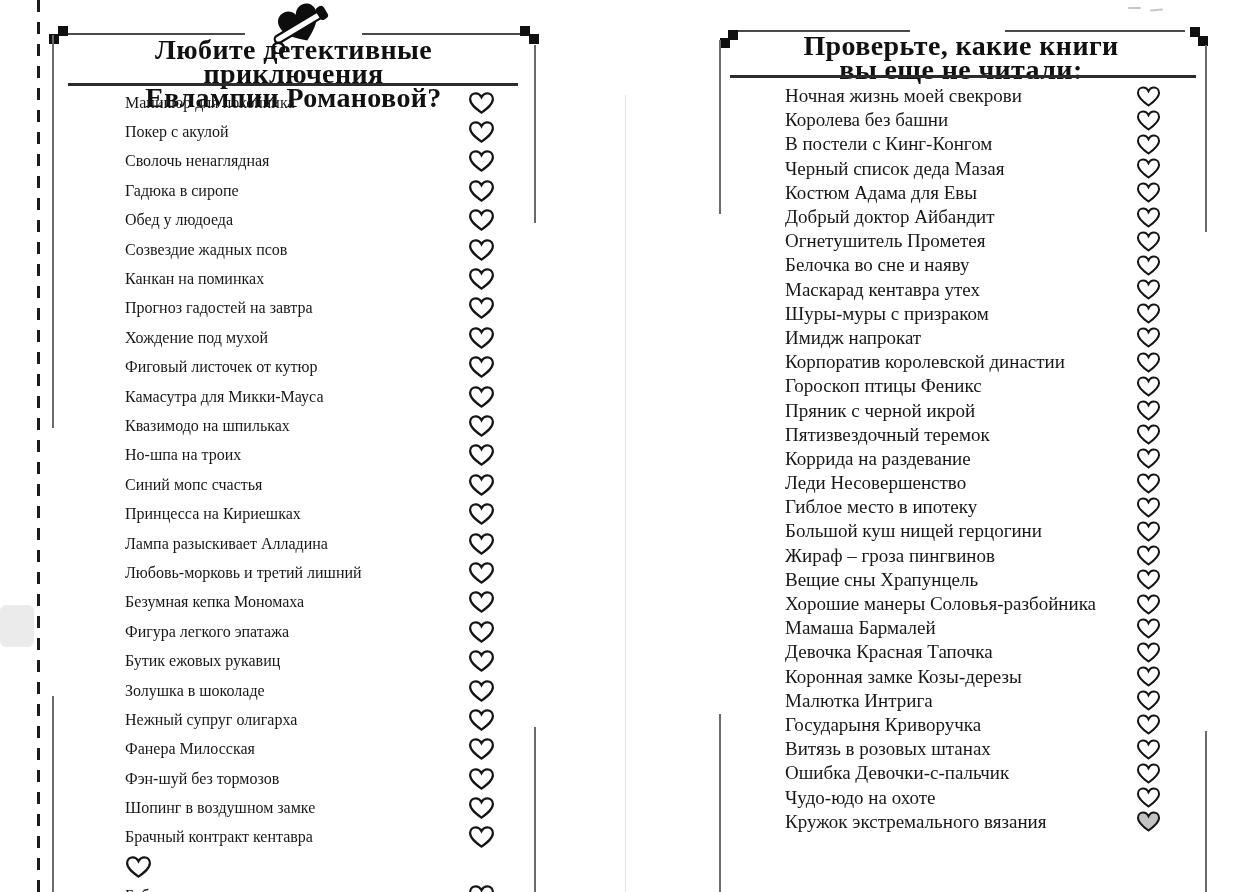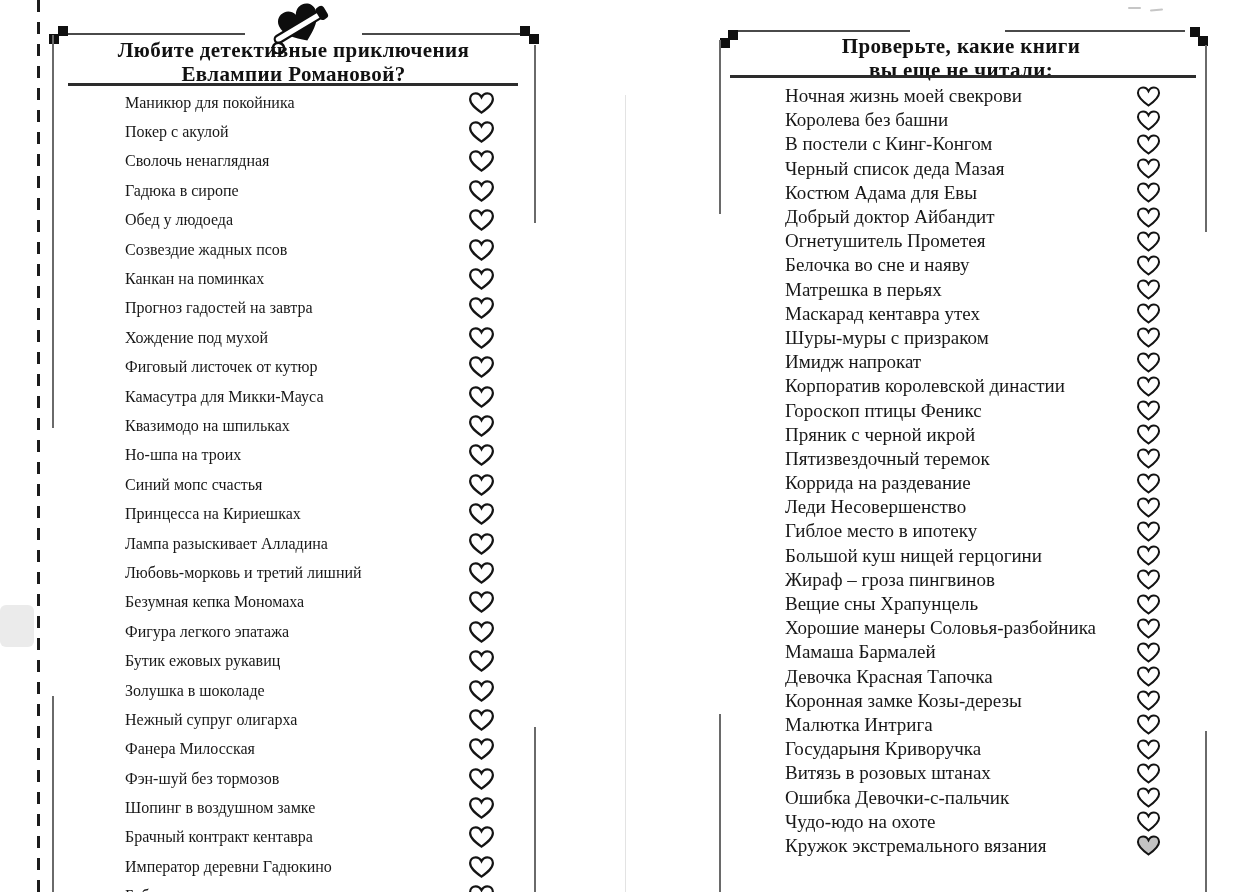--- a/index.html
+++ b/index.html
@@ -27,21 +27,21 @@
   .panel{position:absolute;top:0;height:892px;}
   .panel-left{left:50px;width:487px;}
   .panel-right{left:715px;width:492px;}
 
   .corner-sq{position:absolute;width:10px;height:10px;background:#101010;}
   .border-seg{position:absolute;height:2px;background:#4a4a4a;}
   .vborder{position:absolute;width:2px;top:0;height:892px;}
 
   .panel-header{
     position:absolute;left:15px;right:15px;text-align:center;
-    font-weight:700;font-size:21px;line-height:24px;letter-spacing:.4px;color:#111;
+    font-weight:700;font-size:28px;line-height:24px;letter-spacing:.4px;color:#111;
   }
   .header-rule{position:absolute;height:3px;background:#2c2c2c;}
 
   .logo{position:absolute;}
 
   .book-list{position:absolute;left:0;right:0;}
   .book-row{
     display:flex;align-items:center;justify-content:space-between;
     box-sizing:border-box;
   }
@@ -300,21 +300,20 @@
         </div>
         <div class="book-row">
           <span class="book-title">Брачный контракт кентавра</span>
           <span class="heart-box">
             <svg width="27" height="24" viewBox="0 0 32 28">
               <path class="heart-shape" d="M16 25.5 C 9.5 20.8, 2.5 15.6, 2.5 9.4 C 2.5 5.1, 5.7 2.5, 9.1 2.5 C 12 2.5, 14.6 4.3, 16 7.2 C 17.4 4.3, 20 2.5, 22.9 2.5 C 26.3 2.5, 29.5 5.1, 29.5 9.4 C 29.5 15.6, 22.5 20.8, 16 25.5 Z"></path>
             </svg>
           </span>
         </div>
         <div class="book-row">
-          <span class="book-title">Император деревни Гадюкино</span>
           <span class="heart-box">
             <svg width="27" height="24" viewBox="0 0 32 28">
               <path class="heart-shape" d="M16 25.5 C 9.5 20.8, 2.5 15.6, 2.5 9.4 C 2.5 5.1, 5.7 2.5, 9.1 2.5 C 12 2.5, 14.6 4.3, 16 7.2 C 17.4 4.3, 20 2.5, 22.9 2.5 C 26.3 2.5, 29.5 5.1, 29.5 9.4 C 29.5 15.6, 22.5 20.8, 16 25.5 Z"></path>
             </svg>
           </span>
         </div>
         <div class="book-row">
           <span class="book-title">Бабочка в гипсе</span>
           <span class="heart-box">
             <svg width="27" height="24" viewBox="0 0 32 28">
@@ -401,28 +400,20 @@
         </div>
         <div class="book-row">
           <span class="book-title">Белочка во сне и наяву</span>
           <span class="heart-box">
             <svg width="25" height="23" viewBox="0 0 32 28">
               <path class="heart-shape" d="M16 25.5 C 9.5 20.8, 2.5 15.6, 2.5 9.4 C 2.5 5.1, 5.7 2.5, 9.1 2.5 C 12 2.5, 14.6 4.3, 16 7.2 C 17.4 4.3, 20 2.5, 22.9 2.5 C 26.3 2.5, 29.5 5.1, 29.5 9.4 C 29.5 15.6, 22.5 20.8, 16 25.5 Z"></path>
             </svg>
           </span>
         </div>
         <div class="book-row">
-          <span class="book-title">Матрешка в перьях</span>
-          <span class="heart-box">
-            <svg width="25" height="23" viewBox="0 0 32 28">
-              <path class="heart-shape" d="M16 25.5 C 9.5 20.8, 2.5 15.6, 2.5 9.4 C 2.5 5.1, 5.7 2.5, 9.1 2.5 C 12 2.5, 14.6 4.3, 16 7.2 C 17.4 4.3, 20 2.5, 22.9 2.5 C 26.3 2.5, 29.5 5.1, 29.5 9.4 C 29.5 15.6, 22.5 20.8, 16 25.5 Z"></path>
-            </svg>
-          </span>
-        </div>
-        <div class="book-row">
           <span class="book-title">Маскарад кентавра утех</span>
           <span class="heart-box">
             <svg width="25" height="23" viewBox="0 0 32 28">
               <path class="heart-shape" d="M16 25.5 C 9.5 20.8, 2.5 15.6, 2.5 9.4 C 2.5 5.1, 5.7 2.5, 9.1 2.5 C 12 2.5, 14.6 4.3, 16 7.2 C 17.4 4.3, 20 2.5, 22.9 2.5 C 26.3 2.5, 29.5 5.1, 29.5 9.4 C 29.5 15.6, 22.5 20.8, 16 25.5 Z"></path>
             </svg>
           </span>
         </div>
         <div class="book-row">
           <span class="book-title">Шуры-муры с призраком</span>
           <span class="heart-box">

